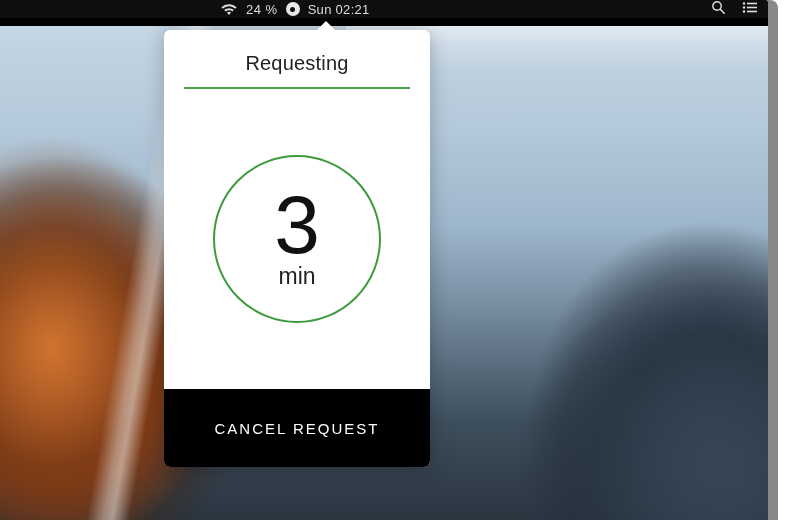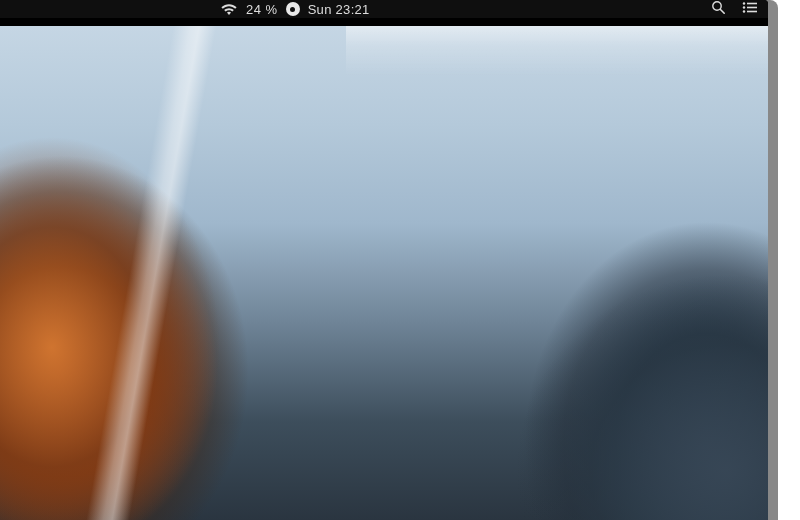--- a/index.html
+++ b/index.html
@@ -190,21 +190,21 @@
       <div class="left-group">
         <span class="wifi-icon">
           <svg width="18" height="13" viewBox="0 0 18 13">
             <path d="M9 12 L11 9.6 C10.4 9.1 9.7 8.8 9 8.8 C8.3 8.8 7.6 9.1 7 9.6 Z" fill="#ddd"></path>
             <path d="M4.2 7.1 C5.6 5.9 7.3 5.2 9 5.2 C10.7 5.2 12.4 5.9 13.8 7.1 L12.4 8.6 C11.4 7.8 10.2 7.3 9 7.3 C7.8 7.3 6.6 7.8 5.6 8.6 Z" fill="#ddd"></path>
             <path d="M1.4 4.3 C3.6 2.3 6.3 1.2 9 1.2 C11.7 1.2 14.4 2.3 16.6 4.3 L15.2 5.8 C13.4 4.2 11.2 3.3 9 3.3 C6.8 3.3 4.6 4.2 2.8 5.8 Z" fill="#ddd"></path>
           </svg>
         </span>
         <span class="battery">24 %</span>
         <span class="uber-icon"></span>
-        <span class="clock">Sun 23:21</span>
+        <span class="clock">Sun 02:21</span>
       </div>
       <div class="right-group">
         <span>
           <svg width="15" height="15" viewBox="0 0 15 15">
             <circle cx="6" cy="6" r="4.2" stroke="#ddd" stroke-width="1.4" fill="none"></circle>
             <line x1="9.2" y1="9.2" x2="13.2" y2="13.2" stroke="#ddd" stroke-width="1.6" stroke-linecap="round"></line>
           </svg>
         </span>
         <span>
           <svg width="16" height="13" viewBox="0 0 16 13">
@@ -214,15 +214,31 @@
             <rect x="5" y="5.7" width="10" height="1.6" fill="#ddd"></rect>
             <circle cx="2" cy="10.5" r="1.2" fill="#ddd"></circle>
             <rect x="5" y="9.7" width="10" height="1.6" fill="#ddd"></rect>
           </svg>
         </span>
       </div>
     </div>
 
     <div class="wallpaper"></div>
 
+    <div class="popover">
+      <div class="arrow"></div>
+      <div class="popover-top">
+        <div class="popover-title">Requesting</div>
+        <div class="popover-divider"></div>
+      </div>
+      <div class="eta-wrap">
+        <div class="eta-circle">
+          <div class="eta-number">3</div>
+          <div class="eta-unit">min</div>
+        </div>
+      </div>
+      <div class="cancel-bar">
+        <span>CANCEL REQUEST</span>
+      </div>
+    </div>
 
   </div>
 </div>
 
 </body></html>

